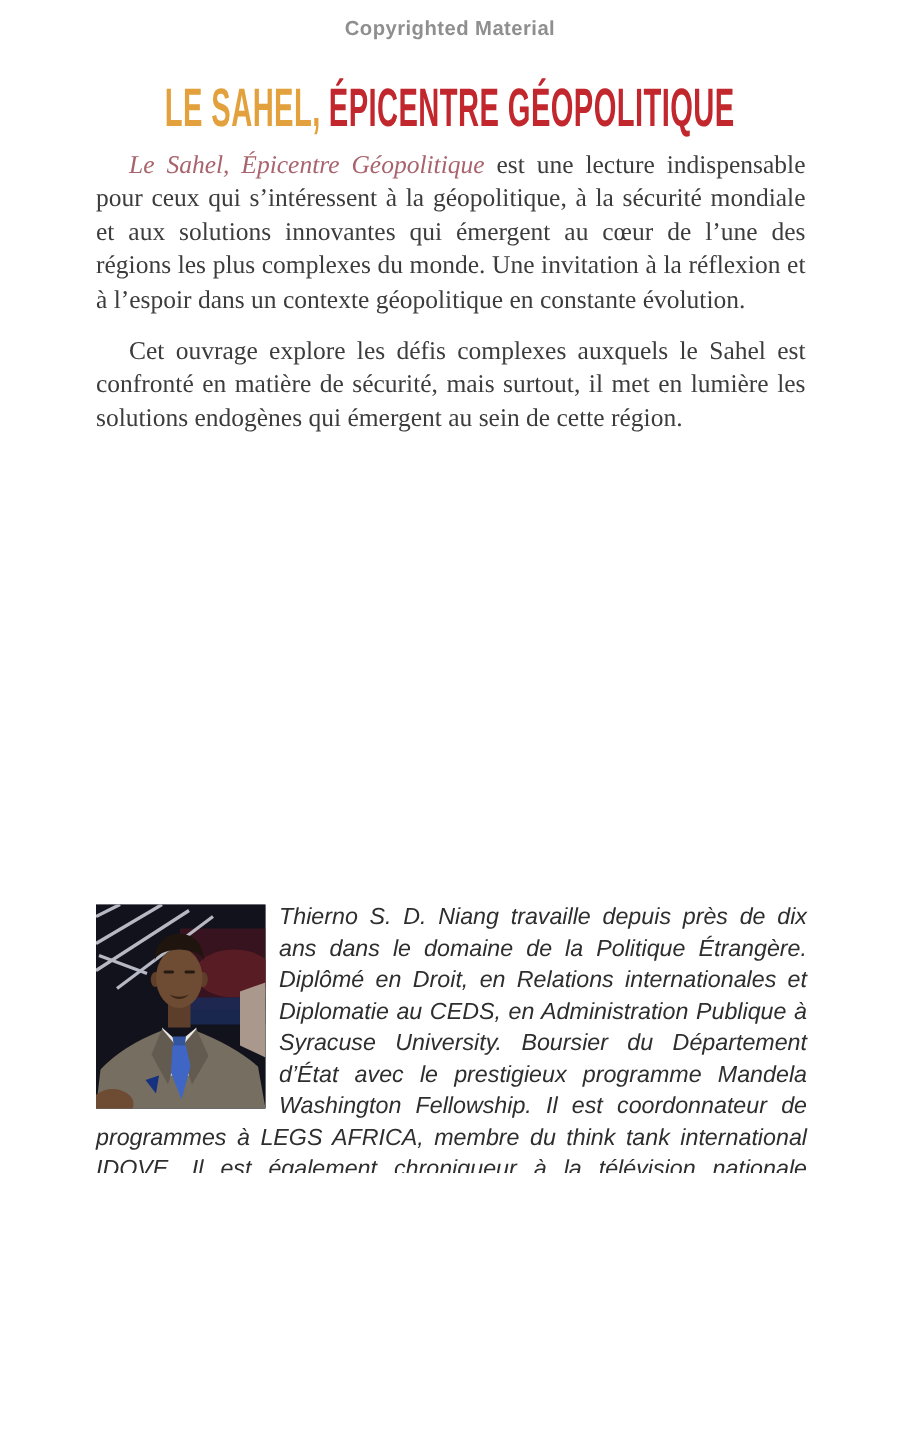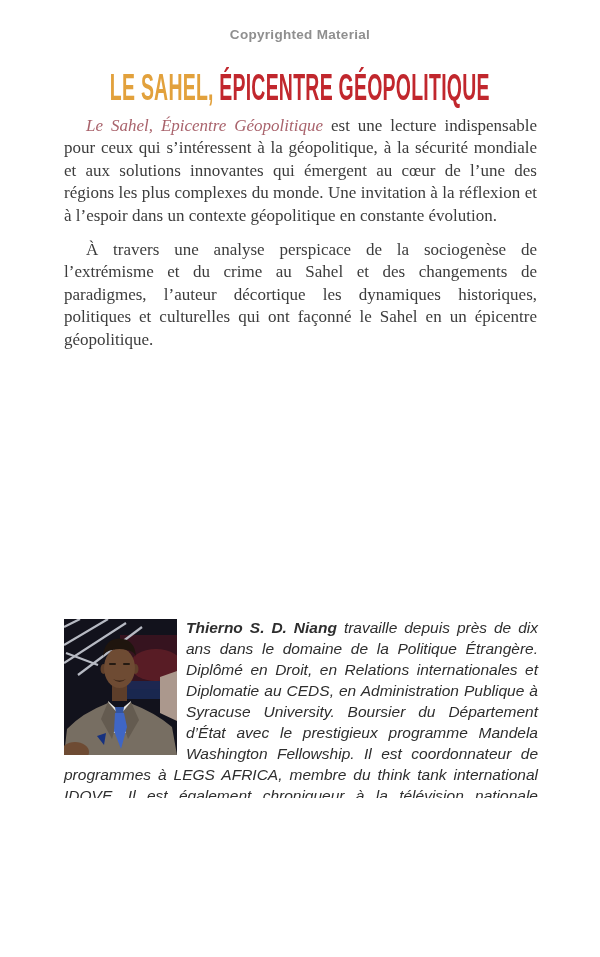--- a/index.html
+++ b/index.html
@@ -1,17 +1,17 @@
 <!DOCTYPE html>
 <html><head>
 <meta charset="utf-8">
 <style>
   html,body{margin:0;padding:0;background:#fff;}
   .page{
-    position:relative;width:600px;height:782px;margin:16px auto;
+    position:relative;width:600px;height:782px;margin:0 auto;
     background:#ffffff;overflow:hidden;
     font-family:"Liberation Sans",sans-serif;
   }
   .copyright{
     position:absolute;left:0;width:600px;text-align:center;
     color:#8f8f8f;font-size:13.5px;font-weight:bold;letter-spacing:.3px;
   }
   .copyright.top{top:11px;}
   .copyright.bottom{top:921px;}
 
@@ -37,21 +37,21 @@
   .author{
     position:absolute;left:64px;top:601px;width:474px;
     font-style:italic;font-size:15.5px;line-height:21px;color:#2e2e2e;
     text-align:justify;
   }
   .author-photo{
     float:left;width:113px;height:136px;margin:2px 9px 3px 0;
     background:#12121c;
   }
   .author-photo svg{display:block;width:113px;height:136px;}
-  .author-name{font-weight:bold;}
+  .author-name{font-weight:normal;}
 
   .credit{
     position:absolute;left:65px;top:829px;
     font-size:13px;line-height:16px;font-weight:bold;color:#1f1f1f;
   }
   .isbn{
     position:absolute;left:65px;top:871px;
     font-size:14.5px;font-weight:bold;color:#1f1f1f;
   }
   .price{
@@ -74,21 +74,21 @@
   <div class="copyright top">Copyrighted Material</div>
 
   <div class="title-row">
     <div class="title-inner">
       <span class="title-part1">LE SAHEL,</span><span class="title-part2">ÉPICENTRE GÉOPOLITIQUE</span>
     </div>
   </div>
 
   <div class="synopsis">
     <p><span class="lead-italic">Le Sahel, Épicentre Géopolitique</span><span> est une lecture indispensable pour ceux qui s’intéressent à la géopolitique, à la sécurité mondiale et aux solutions innovantes qui émergent au cœur de l’une des régions les plus complexes du monde. Une invitation à la réflexion et à l’espoir dans un contexte géopolitique en constante évolution.</span></p>
-    <p>À travers une analyse perspicace de la sociogenèse de l’extrémisme et du crime au Sahel et des changements de paradigmes, l’auteur décortique les dynamiques historiques, politiques et culturelles qui ont façonné le Sahel en un épicentre géopolitique.</p>
+    <p>Cet ouvrage explore les défis complexes auxquels le Sahel est confronté en matière de sécurité, mais surtout, il met en lumière les solutions endogènes qui émergent au sein de cette région.</p>
   </div>
 
   <div class="author">
     <div class="author-photo">
       <svg viewBox="0 0 113 136" preserveAspectRatio="none">
         <rect x="0" y="0" width="113" height="136" fill="#12121c"></rect>
         <rect x="56" y="16" width="57" height="54" fill="#3d1420" opacity="0.85"></rect>
         <ellipse cx="92" cy="46" rx="26" ry="16" fill="#5c1e26" opacity="0.9"></ellipse>
         <rect x="58" y="62" width="55" height="18" fill="#1b2a55" opacity="0.9"></rect>
         <g stroke="#c9cdd6" stroke-width="2.2" opacity="0.9" fill="none">

